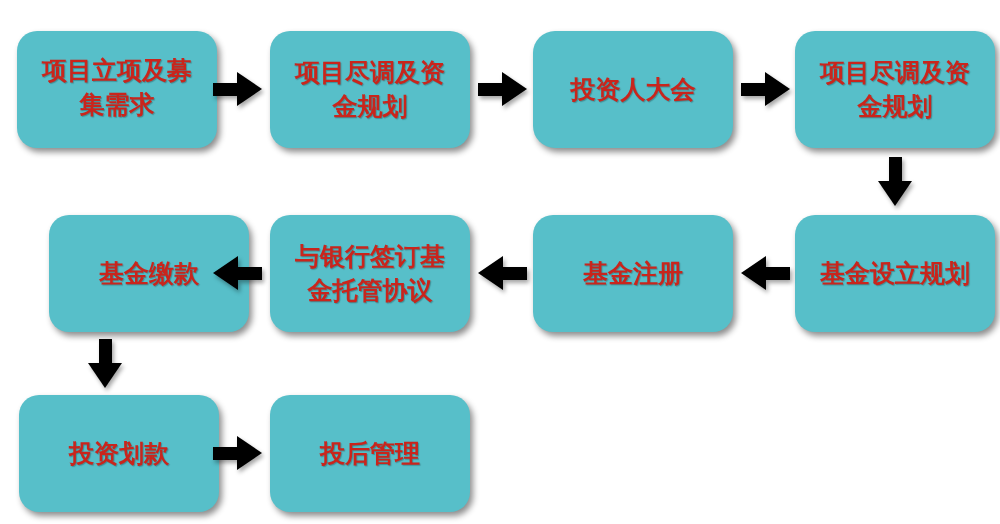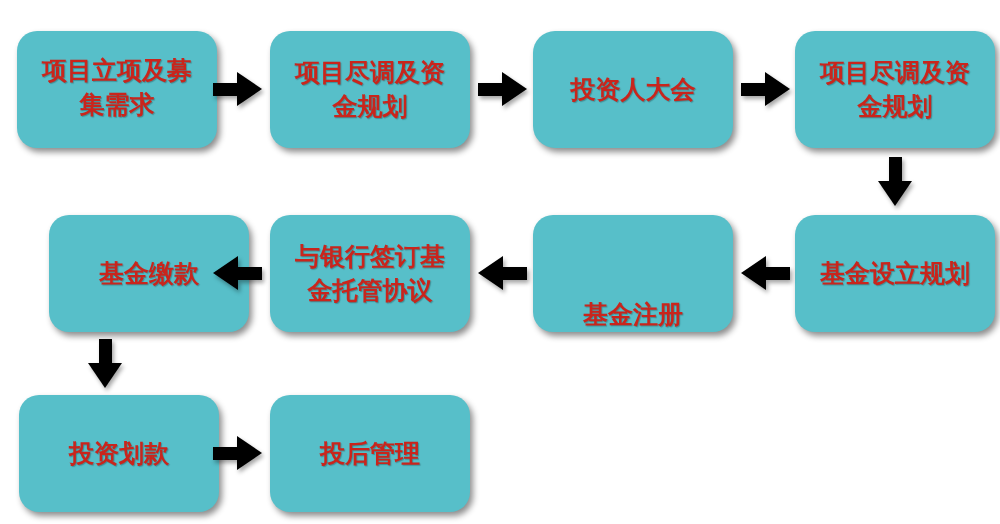--- a/index.html
+++ b/index.html
@@ -67,21 +67,21 @@
     border-top: 25px solid #000;
   }
 
   
   .n0 { left: 17px;   top: 31px; font-family: Liberation Mono, monospace; }
   .n1 { left: 270px; top: 31px; align-items: center; }
   .n2 { left: 533px; top: 31px; border-radius: 22px; }
   .n3 { left: 795px; top: 31px; }
   
   .n4 { left: 795px; top: 215px; }
-  .n5 { left: 533px; top: 215px; align-items: flex-end; }
+  .n5 { left: 533px; top: 215px; }
   .n6 { left: 270px; top: 215px; justify-content: center; }
   .n7 { left: 5px;   top: 215px; margin-left: 44px; }
   
   .n8 { left: 19px;   top: 395px; }
   .n9 { left: 270px; top: 395px; text-align: center; }
 
   
   .a0 { left: 213px; top: 72px; }
   .a1 { left: 478px; top: 72px; }
   .a2 { left: 741px; top: 72px; }

